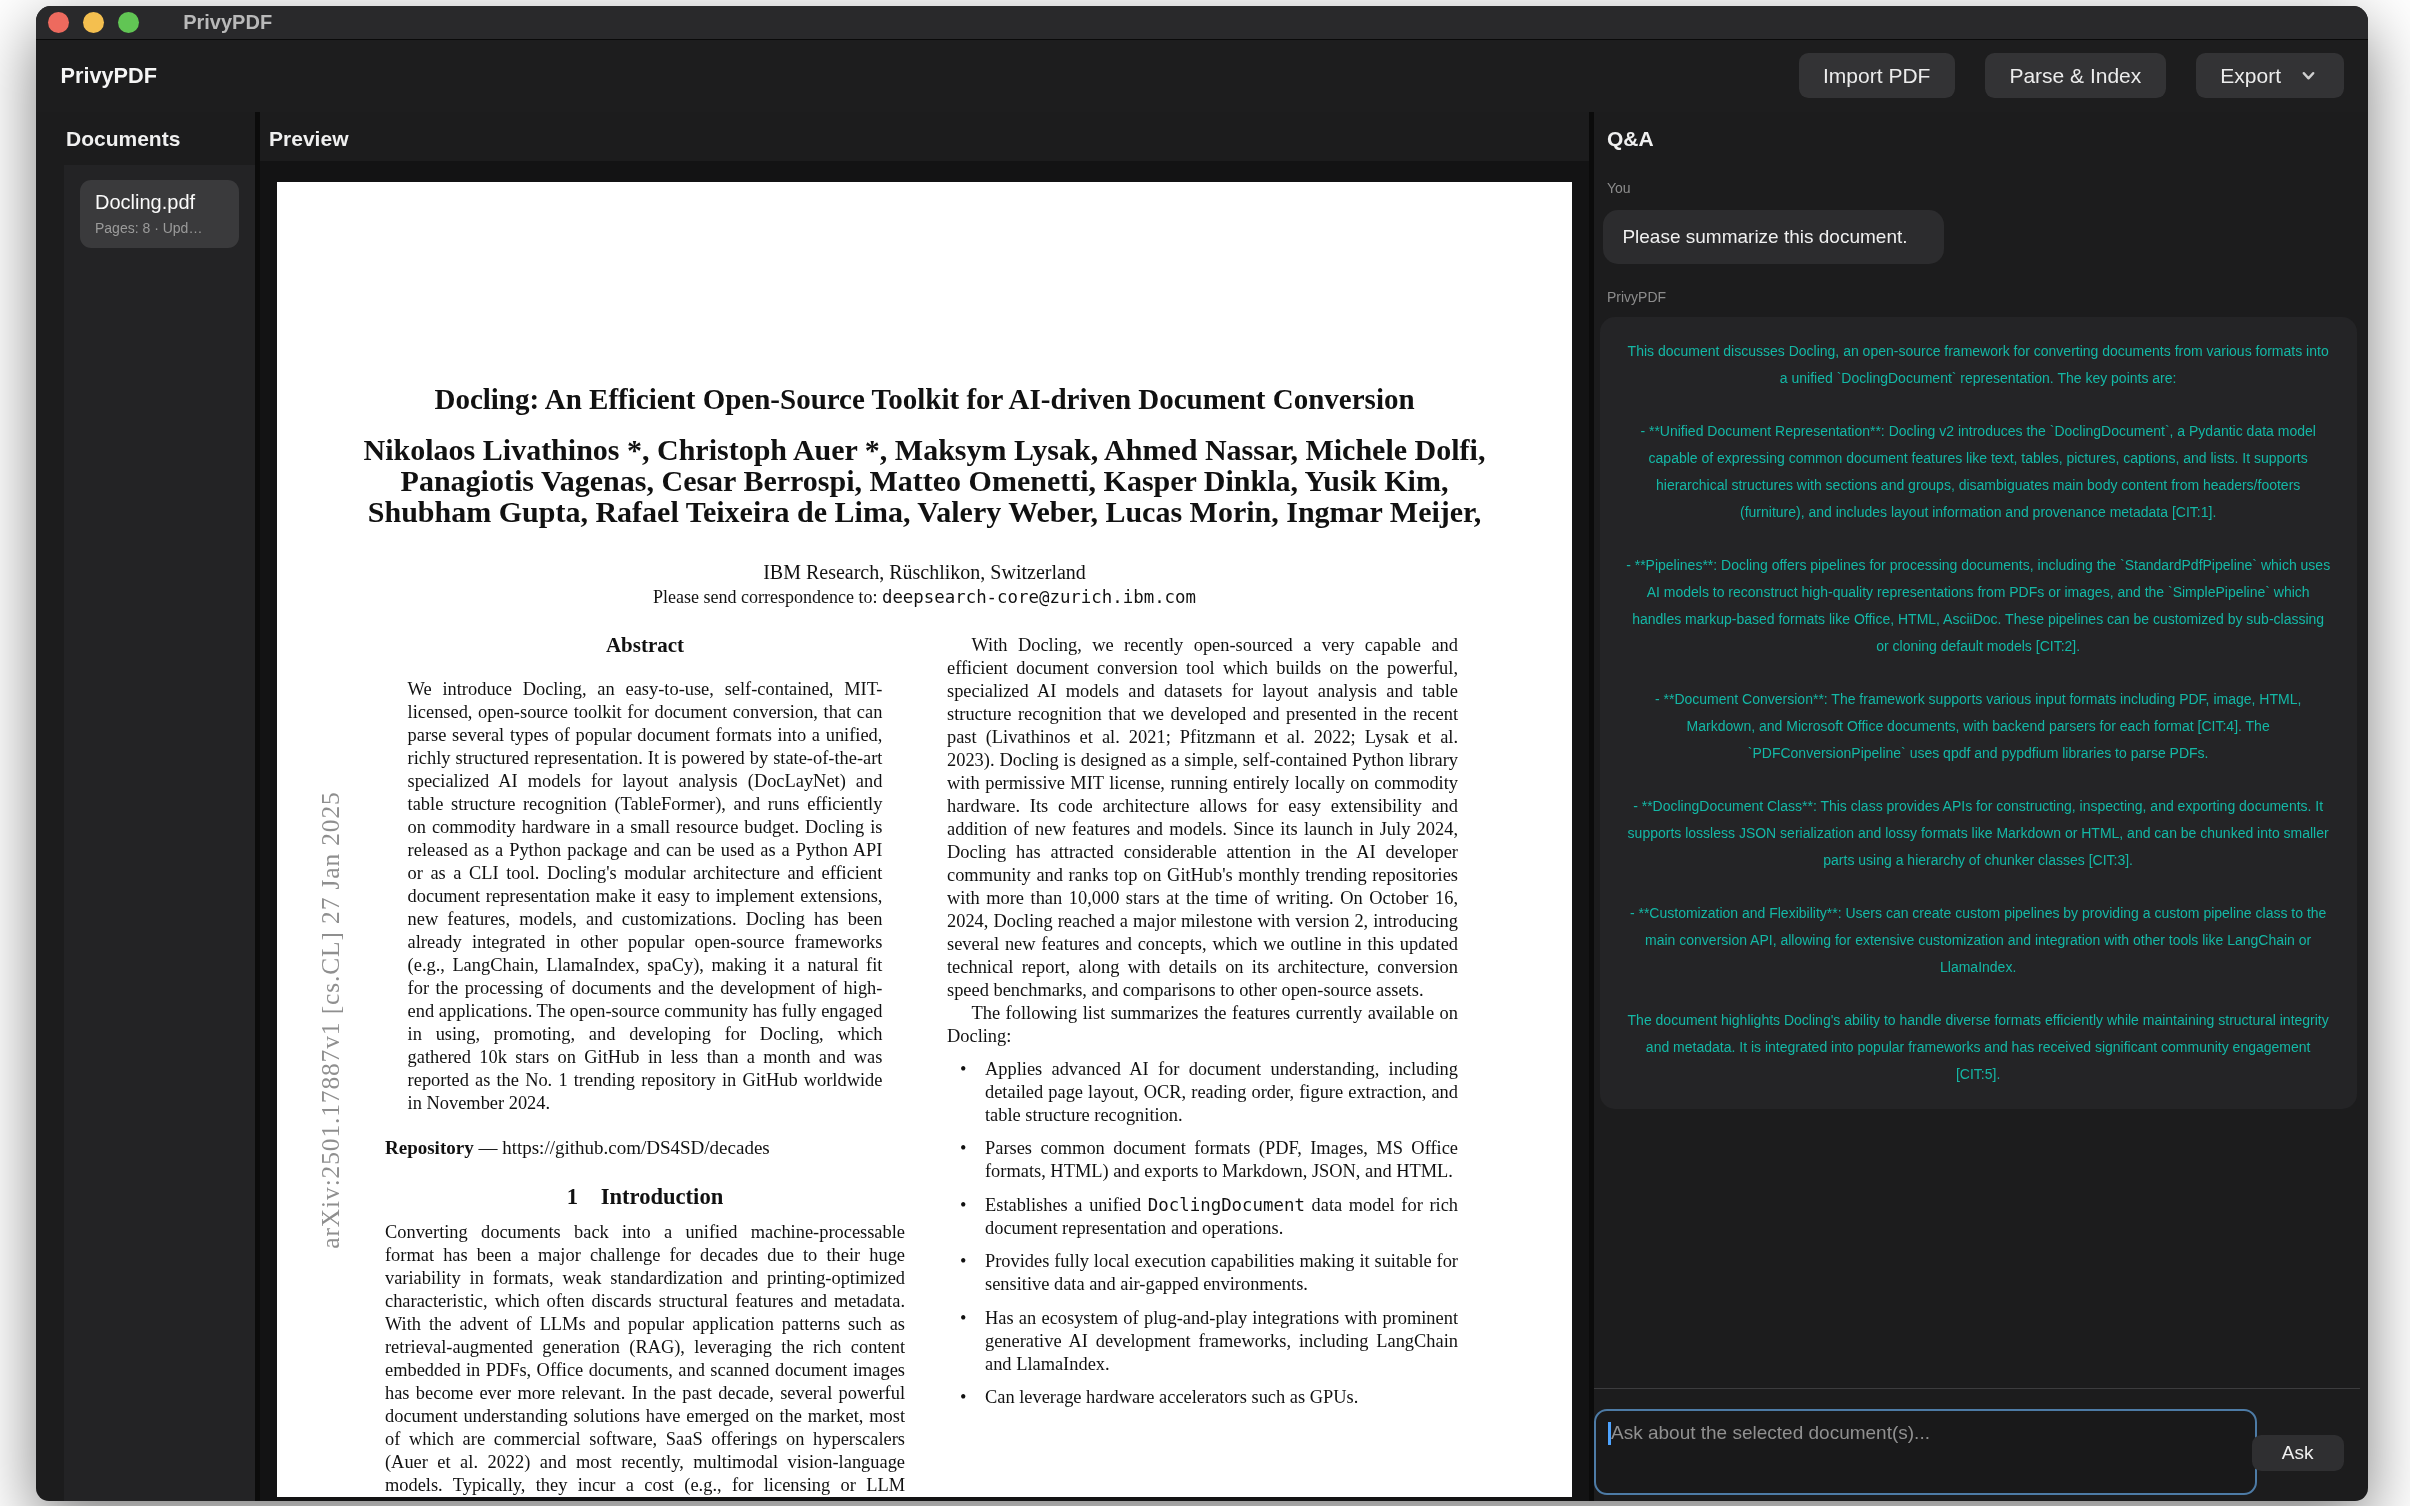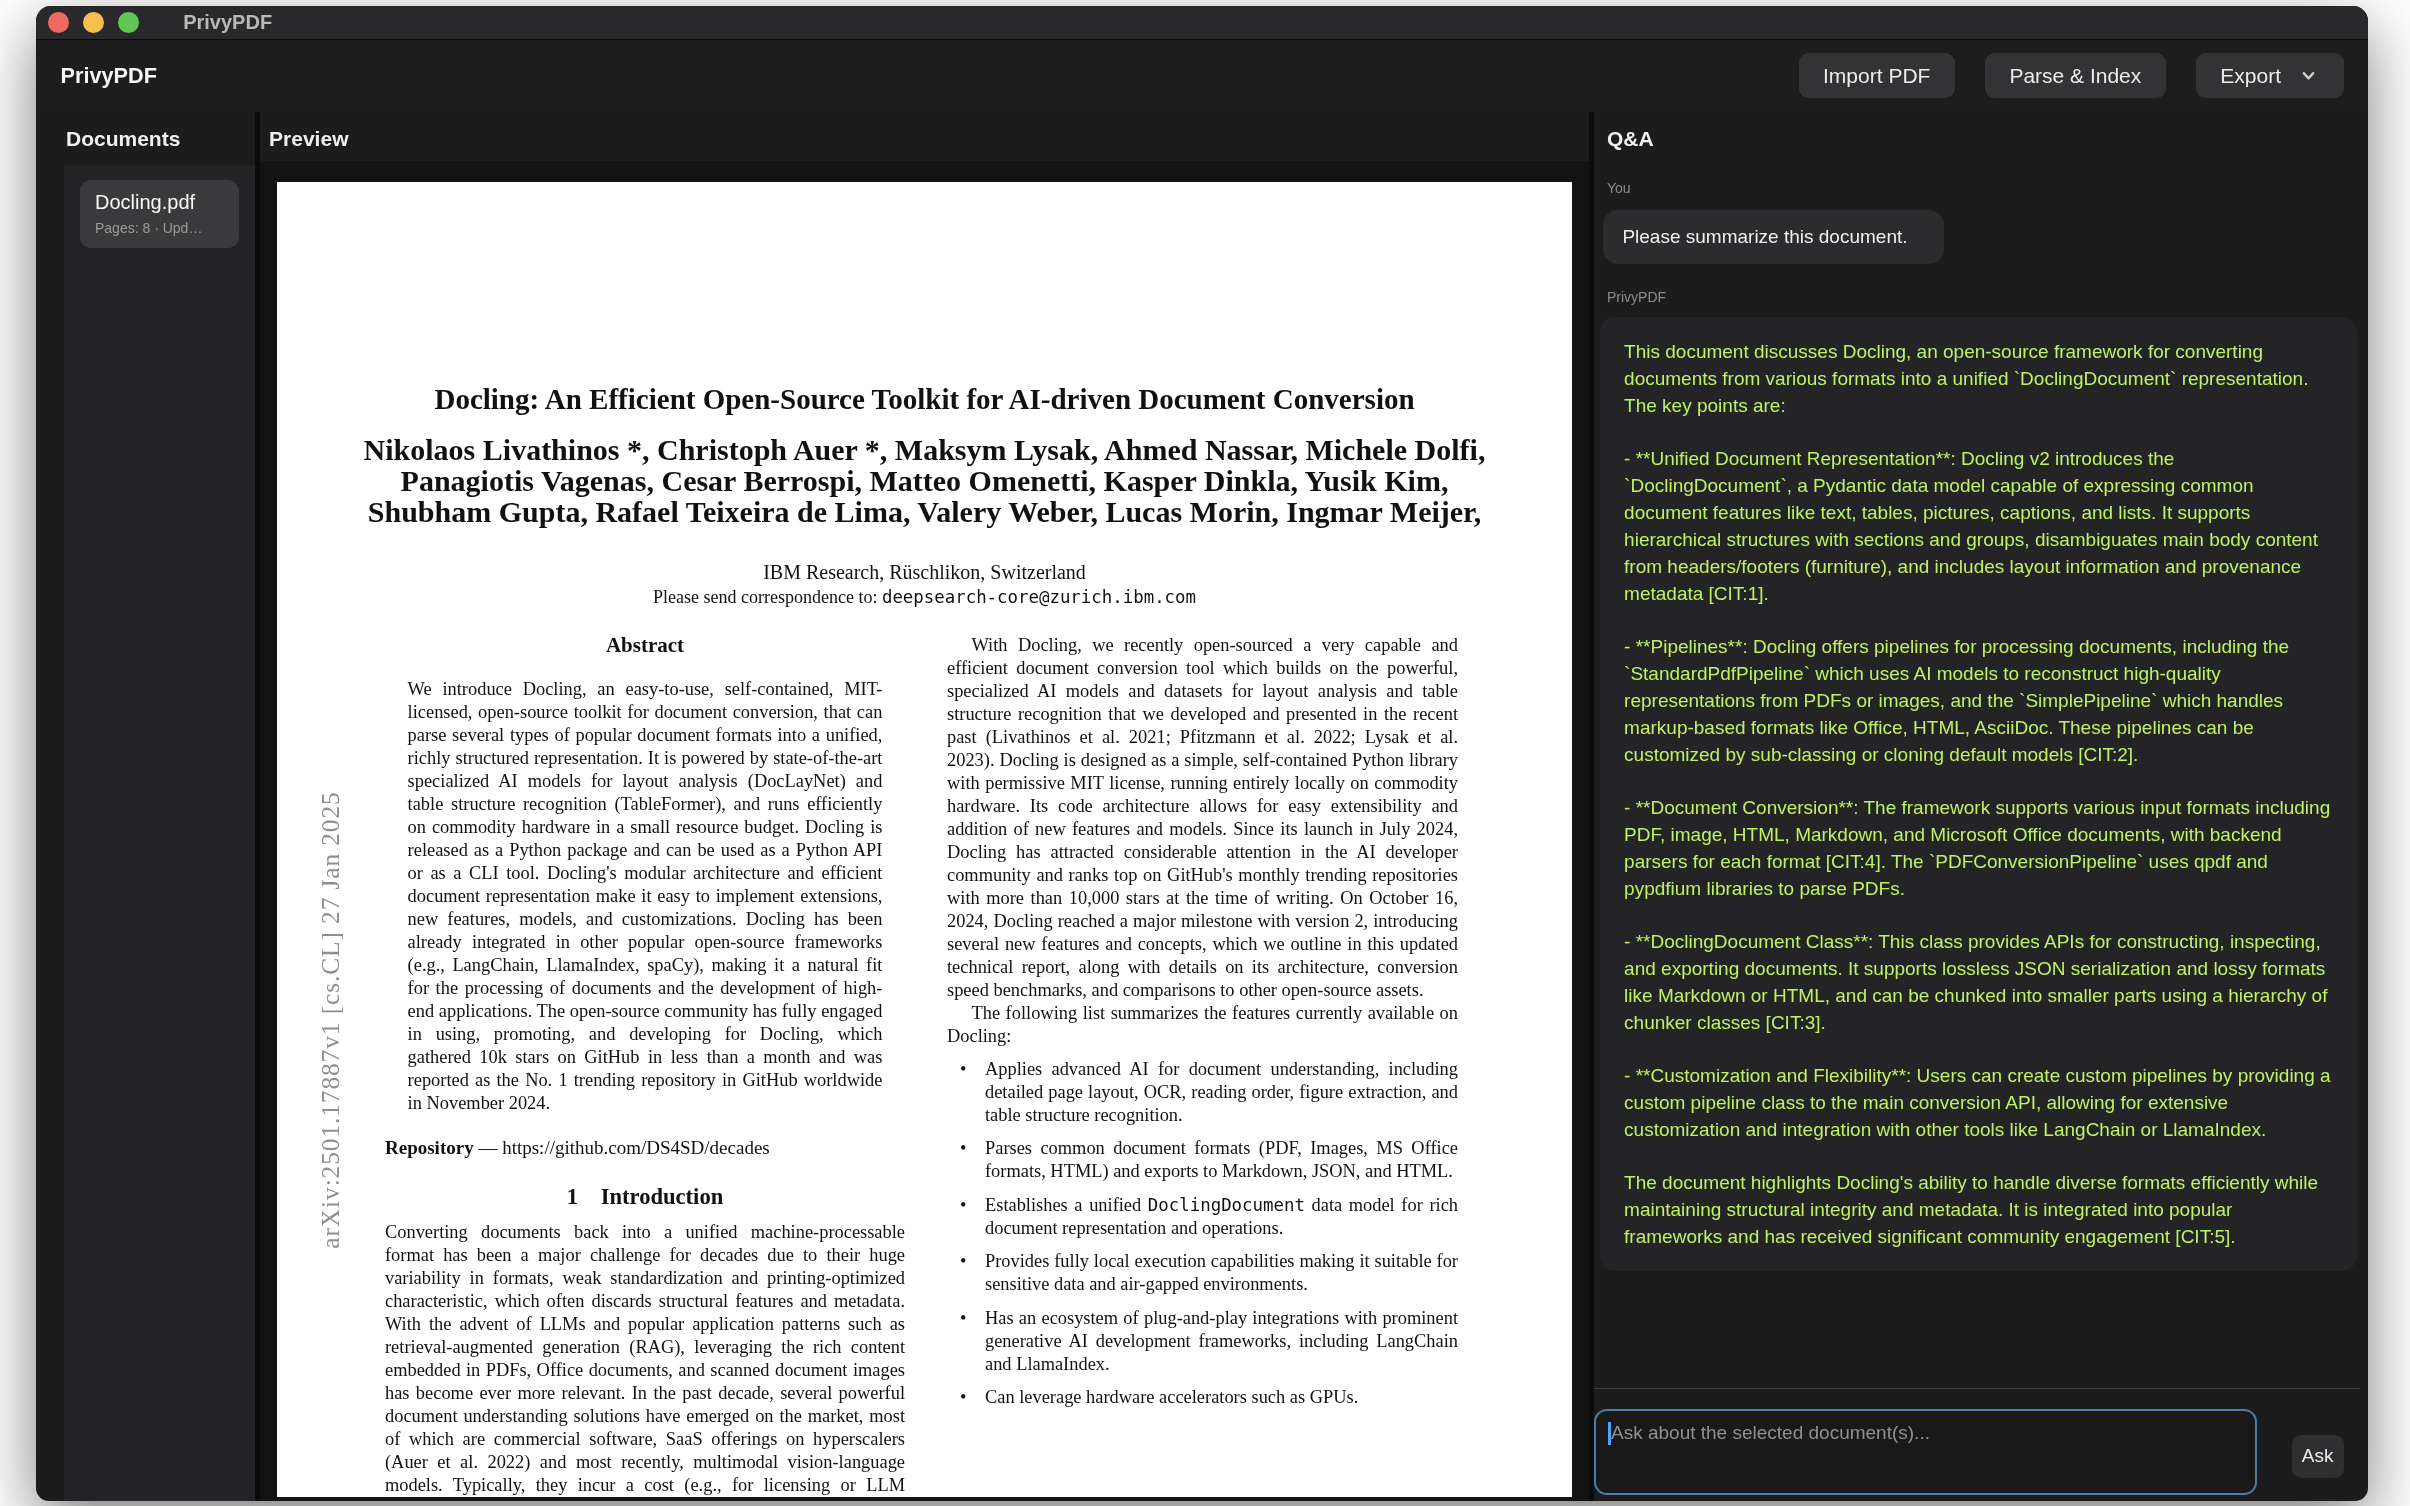--- a/index.html
+++ b/index.html
@@ -69,30 +69,30 @@
   .feature::before { content:"•"; position:absolute; left:13px; }
 
   
   .panel-qa { width:774px; flex:0 0 auto; position:relative; }
   .panel-qa .panel-header { position:absolute; top:15px; left:13px; }
   .chat-label { position:absolute; left:13px; font-size:14px; color:#8c8c8c; }
   .you-label { top:68px; } .assistant-label { top:177px; }
   .user-bubble { position:absolute; top:98px; left:9.4px; width:341px; background:#2c2c2e;
                  border-radius:15px; padding:16px 19px; font-size:19px; color:#f0f0f0; }
   .assistant-card { position:absolute; top:205px; left:5.6px; right:11.3px; background:#242426;
-                    border-radius:15px; padding:21px 24.5px; font-size:19px; line-height:27px;
-                    color:#bef264; }
+                    border-radius:15px; padding:21px 24.5px; font-size:14px; line-height:27px;
+                    color:#14b8a6;text-align:center; }
   .assistant-card p + p { margin-top:26px; }
   .hdiv { position:absolute; top:1276px; left:0; width:766px; height:0.9px; background:#3c3c3e; }
   .ask-input { position:absolute; top:1297px; left:0; width:663px; height:86px; background:#19191a;
                border:2.8px solid #4d7ba6; border-radius:13px; padding:11.3px 15px; resize:none;
                outline:none; font-family:inherit; font-size:19px; color:#e8e8e8; }
   .ask-input::placeholder { color:#909090; }
   .caret { position:absolute; top:1310px; left:14px; width:2.8px; height:23.5px; background:#4da3ff; }
-  .ask-btn { position:absolute; top:1323px; right:24.5px; height:43px; padding:0 10px;
+  .ask-btn { position:absolute; top:1323px; right:24.5px; height:36px; padding:0 30px;
              background:#2f2f31; border:none; border-radius:9.4px; color:#f0f0f0;
              font-size:19px; font-family:inherit; cursor:pointer; }
 </style>
 </head>
 <body>
 
 <div class="window">
 
   <div class="titlebar">
     <span class="light red"></span>

